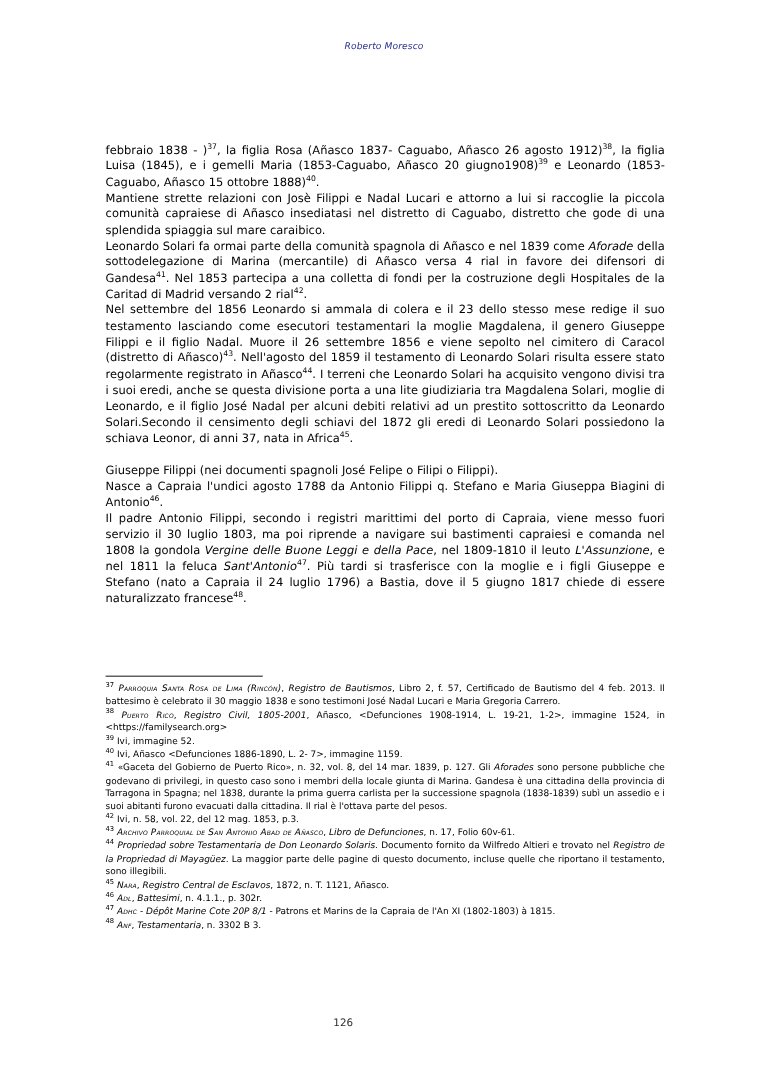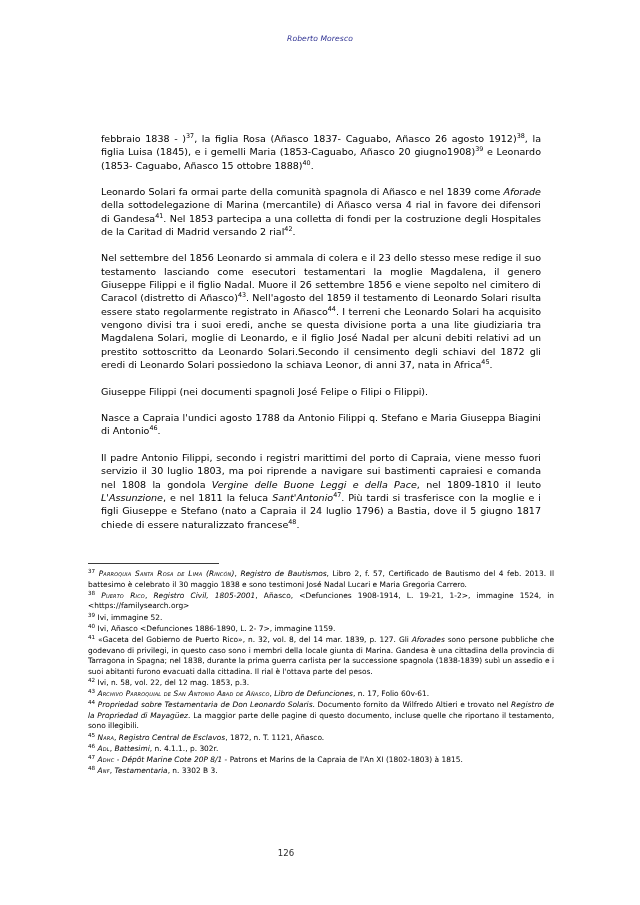--- a/index.html
+++ b/index.html
@@ -34,21 +34,21 @@
     color: #2e3192;
     letter-spacing: 0.1px;
   }
   .body-block {
     position: absolute;
     left: 88px;
     top: 119px;
     width: 466px;
   }
   .body-block p {
-    margin: 13px;
+    margin: 0;
     font-size: 9.55px;
     line-height: 13.35px;
     text-align: justify;
     text-justify: inter-word;
     -webkit-hyphens: none;
     hyphens: none;
   }
   .body-block p.spaced {
     margin-top: 13.3px;
   }
@@ -104,20 +104,21 @@
 <body>
 
 <div class="page">
 
   <div class="running-head">Roberto Moresco</div>
 
   <div class="body-block">
 
     <p>febbraio 1838 - )<sup>37</sup>, la figlia Rosa (Añasco 1837- Caguabo, Añasco 26 agosto 1912)<sup>38</sup>, la figlia Luisa (1845), e i gemelli Maria (1853-Caguabo, Añasco 20 giugno1908)<sup>39</sup> e Leonardo (1853- Caguabo, Añasco 15 ottobre 1888)<sup>40</sup>.</p>
 
+    <p>Mantiene strette relazioni con Josè Filippi e Nadal Lucari e attorno a lui si raccoglie la piccola comunità capraiese di Añasco insediatasi nel distretto di Caguabo, distretto che gode di una splendida spiaggia sul mare caraibico.</p>
 
     <p>Leonardo Solari fa ormai parte della comunità spagnola di Añasco e nel 1839 come <i>Aforade</i> della sottodelegazione di Marina (mercantile) di Añasco versa 4 rial in favore dei difensori di Gandesa<sup>41</sup>. Nel 1853 partecipa a una colletta di fondi per la costruzione degli Hospitales de la Caritad di Madrid versando 2 rial<sup>42</sup>.</p>
 
     <p>Nel settembre del 1856 Leonardo si ammala di colera e il 23 dello stesso mese redige il suo testamento lasciando come esecutori testamentari la moglie Magdalena, il genero Giuseppe Filippi e il figlio Nadal. Muore il 26 settembre 1856 e viene sepolto nel cimitero di Caracol (distretto di Añasco)<sup>43</sup>. Nell'agosto del 1859 il testamento di Leonardo Solari risulta essere stato regolarmente registrato in Añasco<sup>44</sup>. I terreni che Leonardo Solari ha acquisito vengono divisi tra i suoi eredi, anche se questa divisione porta a una lite giudiziaria tra Magdalena Solari, moglie di Leonardo, e il figlio José Nadal per alcuni debiti relativi ad un prestito sottoscritto da Leonardo Solari.Secondo il censimento degli schiavi del 1872 gli eredi di Leonardo Solari possiedono la schiava Leonor, di anni 37, nata in Africa<sup>45</sup>.</p>
 
     <p class="spaced"><b>Giuseppe Filippi</b> (nei documenti spagnoli José Felipe o Filipi o Filippi).</p>
 
     <p>Nasce a Capraia l'undici agosto 1788 da Antonio Filippi q. Stefano e Maria Giuseppa Biagini di Antonio<sup>46</sup>.</p>
 
     <p>Il padre Antonio Filippi, secondo i registri marittimi del porto di Capraia, viene messo fuori servizio il 30 luglio 1803, ma poi riprende a navigare sui bastimenti capraiesi e comanda nel 1808 la gondola <i>Vergine delle Buone Leggi e della Pace</i>, nel 1809-1810 il leuto <i>L'Assunzione</i>, e nel 1811 la feluca <i>Sant'Antonio</i><sup>47</sup>. Più tardi si trasferisce con la moglie e i figli Giuseppe e Stefano (nato a Capraia il 24 luglio 1796) a Bastia, dove il 5 giugno 1817 chiede di essere naturalizzato francese<sup>48</sup>.</p>

